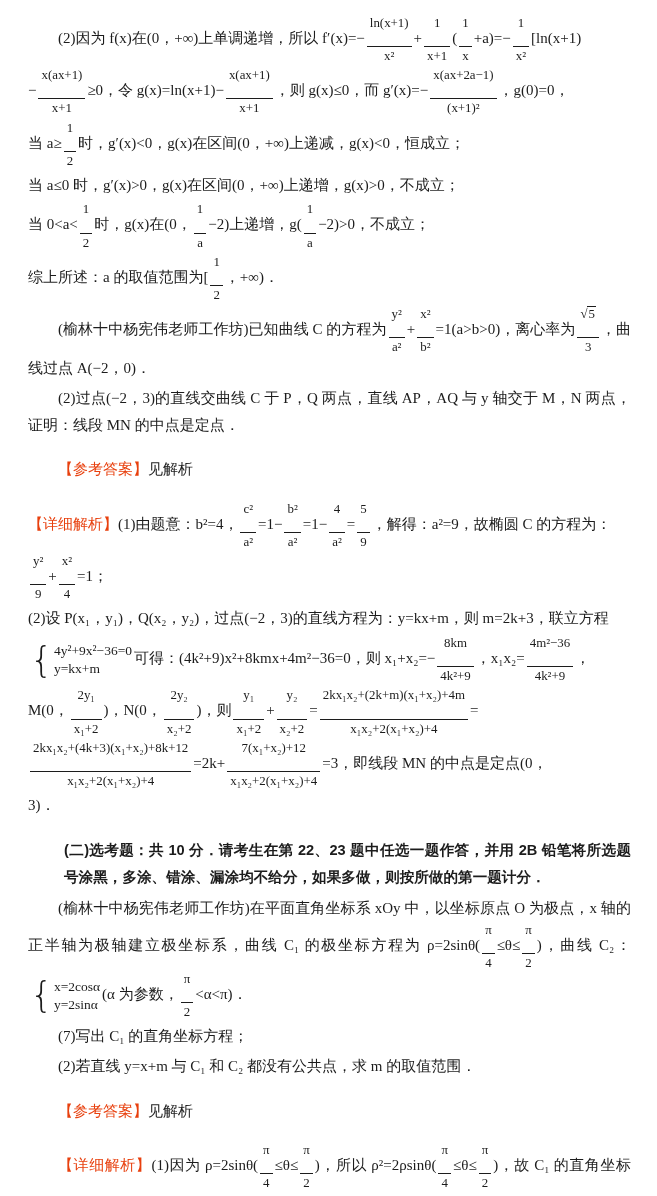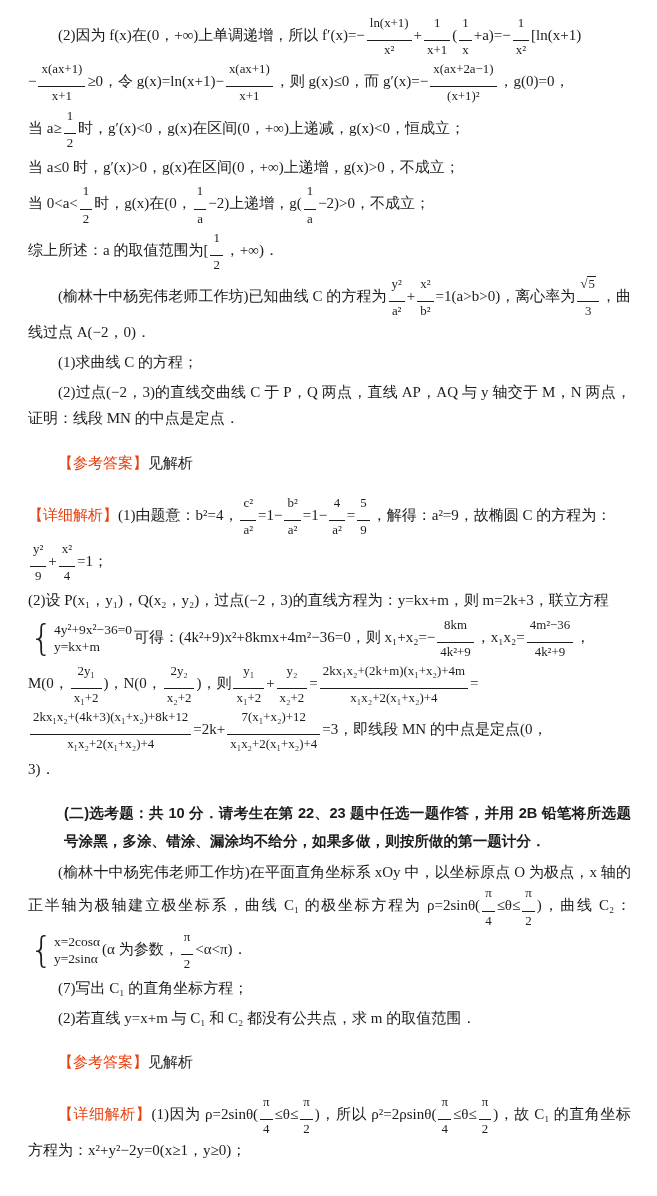--- a/index.html
+++ b/index.html
@@ -32,21 +32,21 @@
   
   .frac {
     display: inline-block;
     vertical-align: middle;
     text-align: center;
     font-size: 0.86em;
     line-height: 1.25;
     margin: 0 2px;
     text-indent: 0;
   }
-  .frac .num { display: block; border-bottom: 1px solid currentColor; padding: 0 3px 9px; }
+  .frac .num { display: block; border-bottom: 1px solid currentColor; padding: 0 3px 15px; }
   .frac .den { display: block; padding: 1px 3px 0; }
 
   
   .sq { white-space: nowrap; text-indent: 0; }
   .sq .sv { border-top: 1px solid currentColor; padding: 0 1px; }
 
   
   .cases {
     display: inline-flex;
     vertical-align: middle;
@@ -74,21 +74,20 @@
 
 <div class="page">
   <main>
       <div class="line ind">(2)因为 f(x)在(0，+∞)上单调递增，所以 f′(x)=−<span class="frac"><span class="num">ln(x+1)</span><span class="den">x²</span></span>+<span class="frac"><span class="num">1</span><span class="den">x+1</span></span>(<span class="frac"><span class="num">1</span><span class="den">x</span></span>+a)=−<span class="frac"><span class="num">1</span><span class="den">x²</span></span>[ln(x+1)</div>
       <div class="line">−<span class="frac"><span class="num">x(ax+1)</span><span class="den">x+1</span></span>≥0，令 g(x)=ln(x+1)−<span class="frac"><span class="num">x(ax+1)</span><span class="den">x+1</span></span>，则 g(x)≤0，而 g′(x)=−<span class="frac"><span class="num">x(ax+2a−1)</span><span class="den">(x+1)²</span></span>，g(0)=0，</div>
       <div class="line">当 a≥<span class="frac"><span class="num">1</span><span class="den">2</span></span>时，g′(x)&lt;0，g(x)在区间(0，+∞)上递减，g(x)&lt;0，恒成立；</div>
       <div class="line">当 a≤0 时，g′(x)&gt;0，g(x)在区间(0，+∞)上递增，g(x)&gt;0，不成立；</div>
       <div class="line">当 0&lt;a&lt;<span class="frac"><span class="num">1</span><span class="den">2</span></span>时，g(x)在(0，<span class="frac"><span class="num">1</span><span class="den">a</span></span>−2)上递增，g(<span class="frac"><span class="num">1</span><span class="den">a</span></span>−2)&gt;0，不成立；</div>
       <div class="line">综上所述：a 的取值范围为[<span class="frac"><span class="num">1</span><span class="den">2</span></span>，+∞)．</div>
       <div class="line ind">(榆林十中杨宪伟老师工作坊)已知曲线 C 的方程为<span class="frac"><span class="num">y²</span><span class="den">a²</span></span>+<span class="frac"><span class="num">x²</span><span class="den">b²</span></span>=1(a&gt;b&gt;0)，离心率为<span class="frac"><span class="num"><span class="sq"><span class="rad">√</span><span class="sv">5</span></span></span><span class="den">3</span></span>，曲线过点 A(−2，0)．</div>
-      <div class="line ind">(1)求曲线 C 的方程；</div>
       <div class="line ind">(2)过点(−2，3)的直线交曲线 C 于 P，Q 两点，直线 AP，AQ 与 y 轴交于 M，N 两点，证明：线段 MN 的中点是定点．</div>
       <div class="line ind gap"><span class="red">【参考答案】</span>见解析</div>
       <div class="line gap"><span class="red">【详细解析】</span>(1)由题意：b²=4，<span class="frac"><span class="num">c²</span><span class="den">a²</span></span>=1−<span class="frac"><span class="num">b²</span><span class="den">a²</span></span>=1−<span class="frac"><span class="num">4</span><span class="den">a²</span></span>=<span class="frac"><span class="num">5</span><span class="den">9</span></span>，解得：a²=9，故椭圆 C 的方程为：</div>
       <div class="line"><span class="frac"><span class="num">y²</span><span class="den">9</span></span>+<span class="frac"><span class="num">x²</span><span class="den">4</span></span>=1；</div>
       <div class="line">(2)设 P(x₁，y₁)，Q(x₂，y₂)，过点(−2，3)的直线方程为：y=kx+m，则 m=2k+3，联立方程</div>
       <div class="line"><span class="cases">
           <span class="br">{</span>
           <span class="cl">
             <span>4y²+9x²−36=0</span>
             <span>y=kx+m</span>

